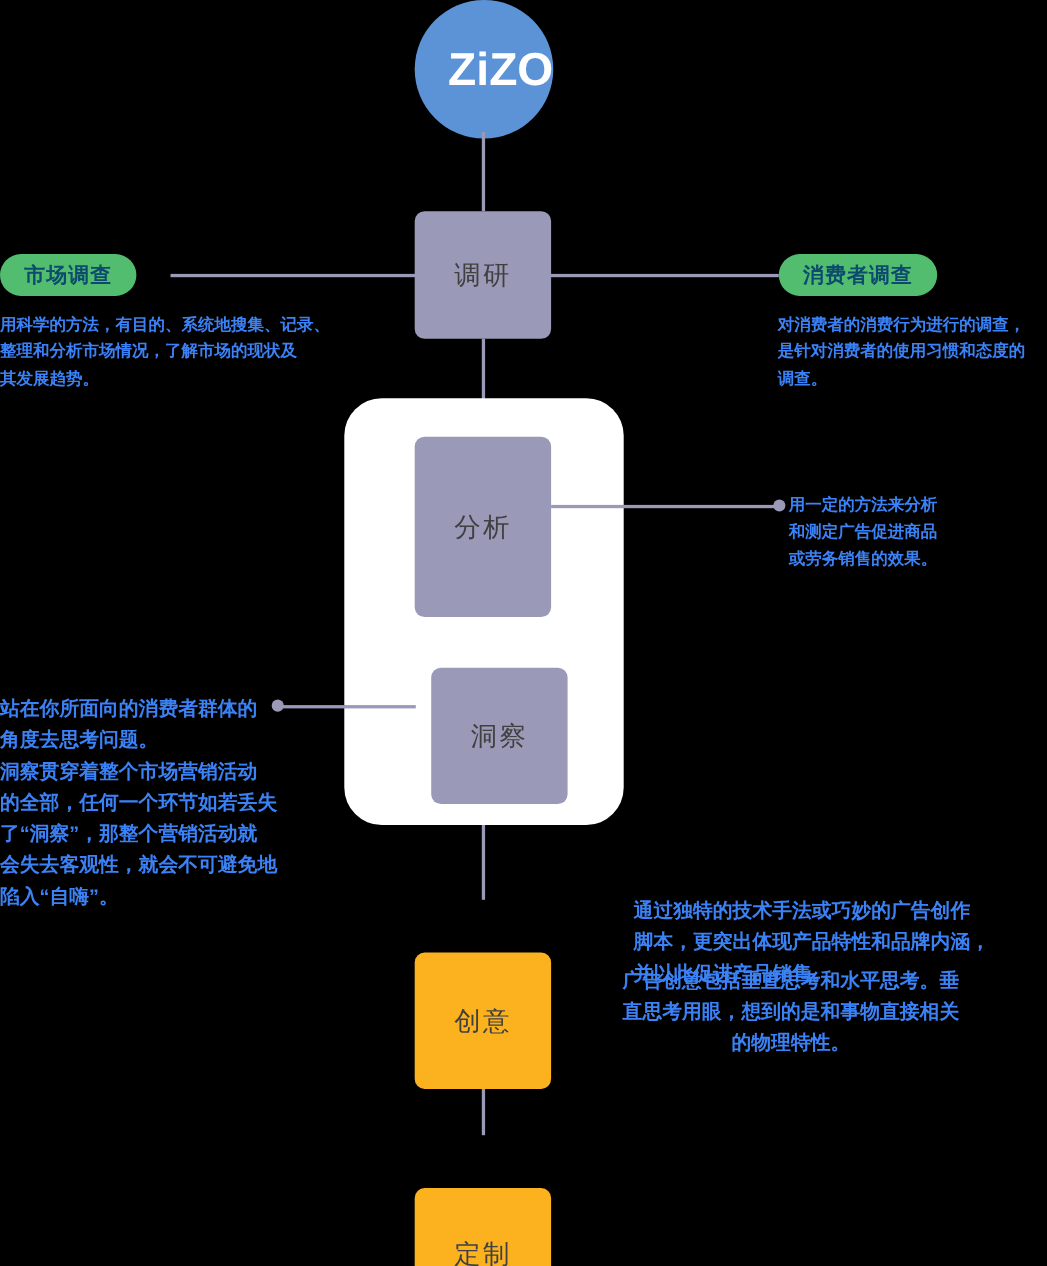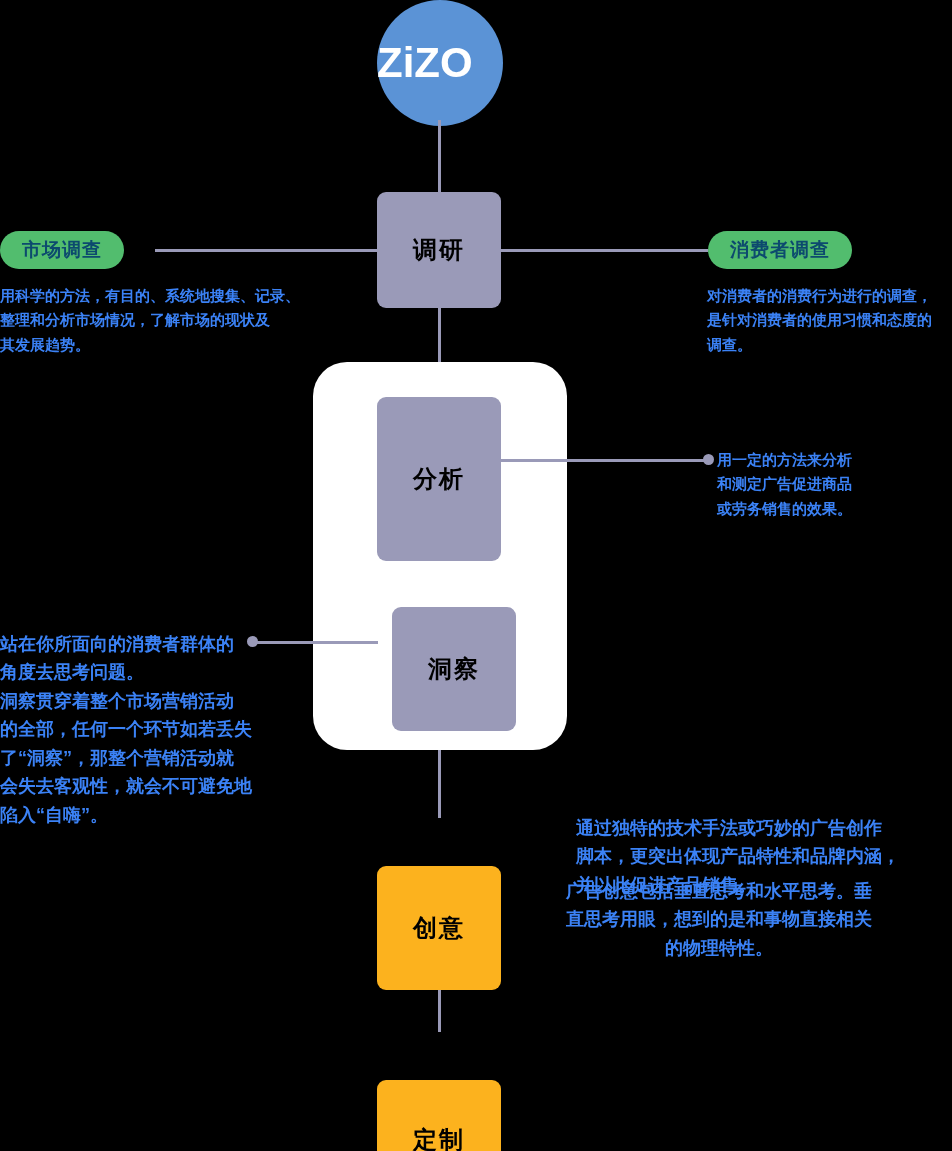--- a/index.html
+++ b/index.html
@@ -9,21 +9,21 @@
     font-family:"Liberation Sans","DejaVu Sans",sans-serif;
     overflow:hidden;
   }
   #stage { position:relative; width:952px; height:1151px; }
 
   
   .logo-circle{
     position:absolute; left:377px; top:0px;
     width:126px; height:126px; border-radius:50%;
     background:#5B93D6;
-    display:flex; align-items:center; justify-content:flex-start;
+    display:flex; align-items:center; justify-content:flex-end;
   }
   .logo-text{
     color:#ffffff; font-size:42px; font-weight:700; letter-spacing:0px;
     line-height:1;
   }
 
   
   .vline{ position:absolute; width:3px; background:#9A9AB8; }
 
   
@@ -40,21 +40,21 @@
     position:absolute; left:313px; top:362px;
     width:254px; height:388px;
     background:#ffffff; border-radius:34px;
   }
 
   
   .node{
     position:absolute; width:124px;
     border-radius:9px;
     display:flex; align-items:center; justify-content:center;
-    color:#000000; font-size:24px; font-weight:700; letter-spacing:2px;
+    color:#404040; font-size:24px; font-weight:400; letter-spacing:2px;
   }
   .node-purple{ background:#9A9AB8; }
   .node-orange{ background:#FCB21E;margin-top:48px; }
 
   
   .pill{
     position:absolute; height:38px;
     background:#52BD6E; border-radius:19px;
     display:flex; align-items:center; justify-content:center;
     color:#0c4a6e; font-size:19px; font-weight:700; letter-spacing:1px;

